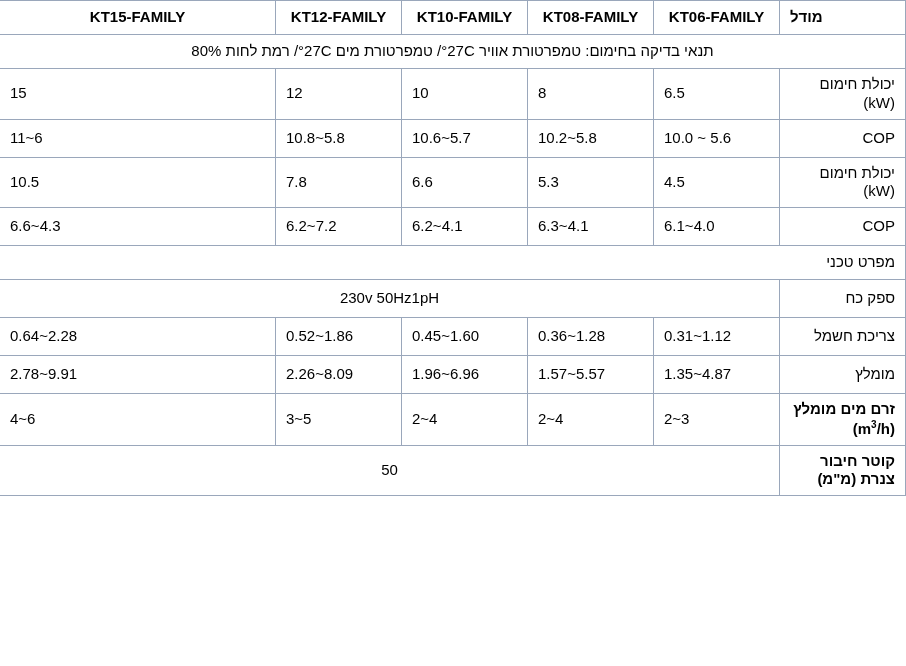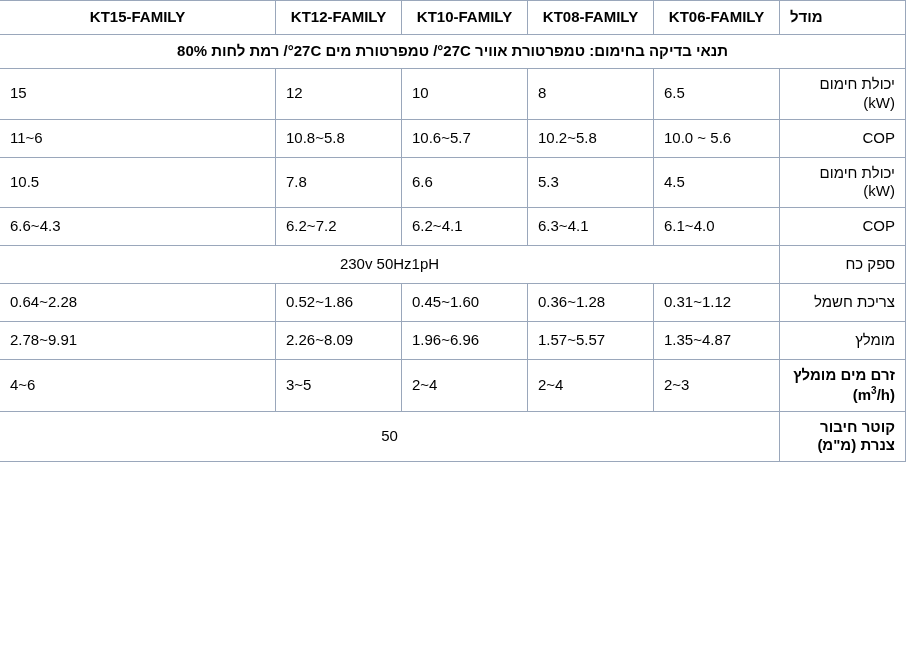--- a/index.html
+++ b/index.html
@@ -41,21 +41,21 @@
     margin-left: 36px;
   }
   .hdr-label {
     background: #c9d7e8;
     font-weight: bold;
     text-align: left;
     height: 34px;
   }
   .section-row td {
     background: #c9d7e8;
-    font-weight: bold;
+    font-weight: normal;
     height: 34px;
   }
   .section-center {
     text-align: center;
   }
   .section-right {
     text-align: right;
   }
   .label-cell {
     text-align: right;
@@ -121,20 +121,23 @@
         <td class="val-cell">10.5</td>
       </tr>
       <tr>
         <td class="label-cell">COP</td>
         <td class="val-cell">4.0~6.1</td>
         <td class="val-cell">4.1~6.3</td>
         <td class="val-cell">4.1~6.2</td>
         <td class="val-cell">7.2~6.2</td>
         <td class="val-cell">4.3~6.6</td>
       </tr>
+      <tr class="section-row">
+        <td class="section-right" colspan="6">מפרט טכני</td>
+      </tr>
       <tr>
         <td class="label-cell">ספק כח</td>
         <td class="span-center" colspan="5">230v 50Hz1pH</td>
       </tr>
       <tr>
         <td class="label-cell">צריכת חשמל</td>
         <td class="val-cell">1.12~0.31</td>
         <td class="val-cell">1.28~0.36</td>
         <td class="val-cell">1.60~0.45</td>
         <td class="val-cell">1.86~0.52</td>

